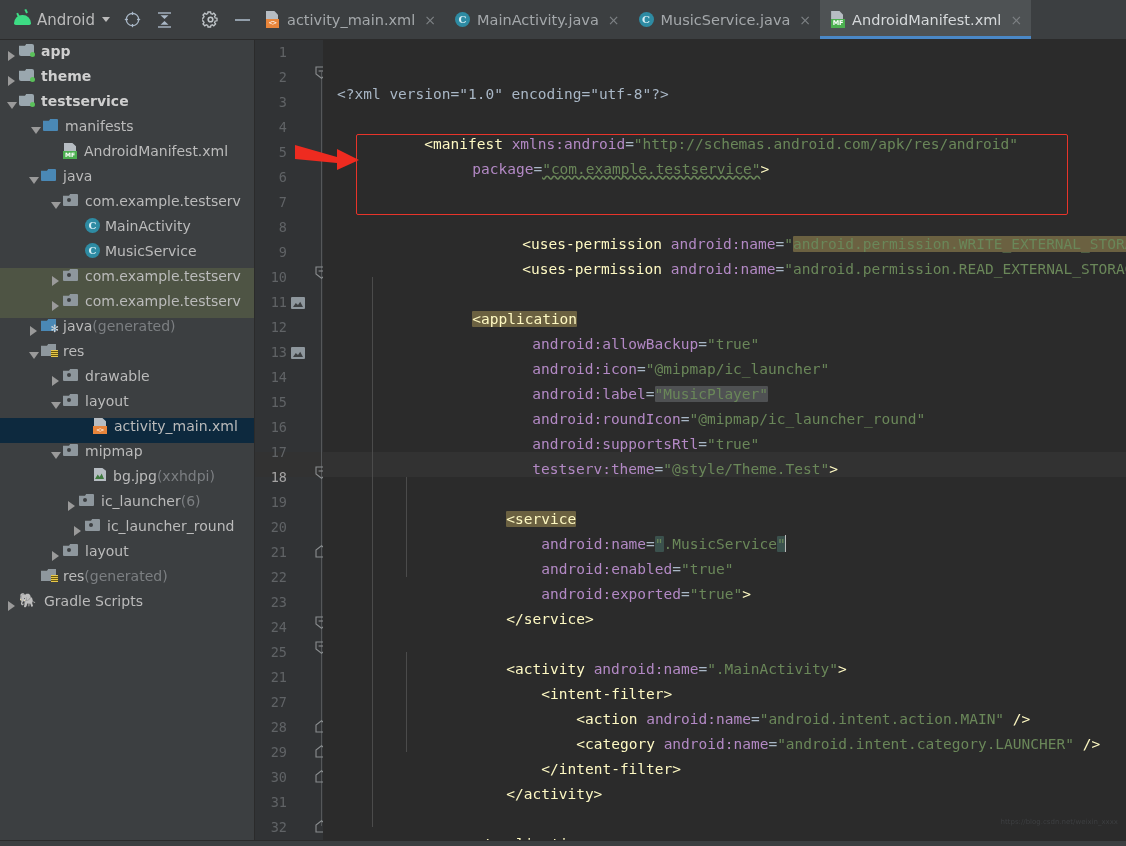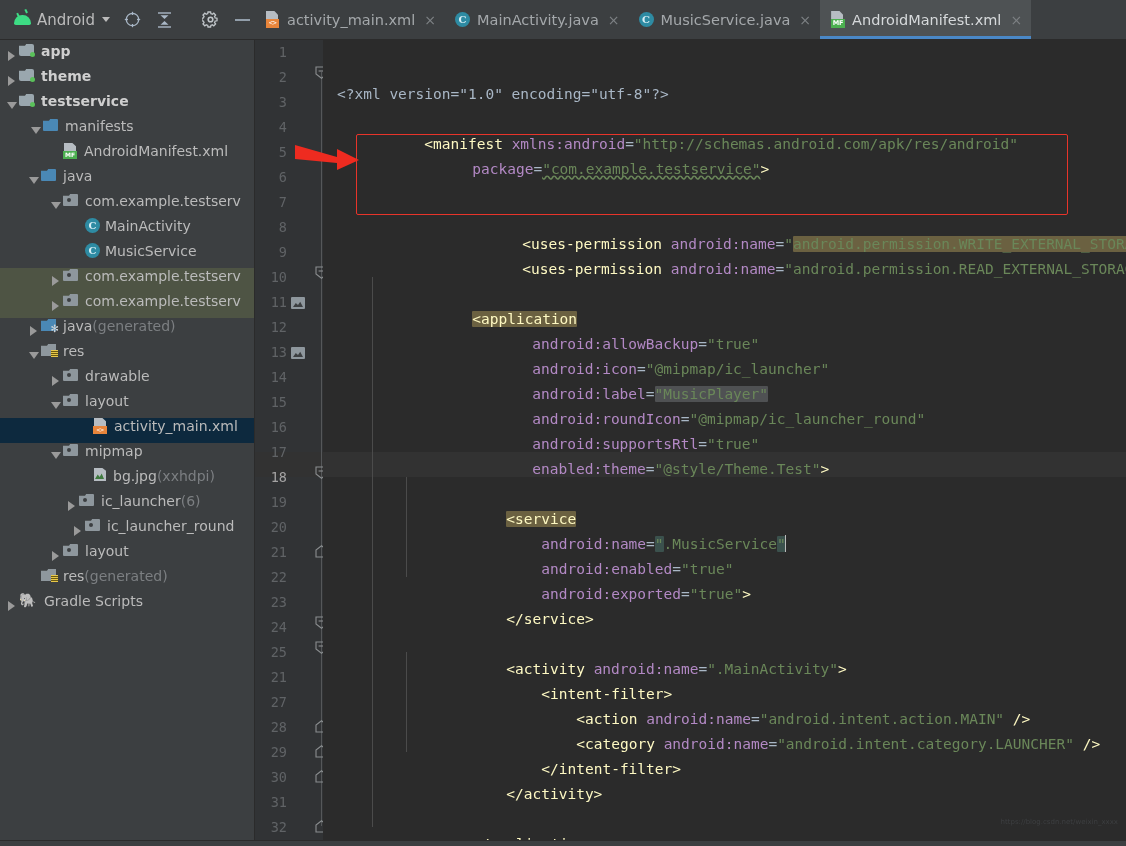--- a/index.html
+++ b/index.html
@@ -727,21 +727,21 @@
         <div class="ln" style="top:317px;left:122px">
           <span class="a">android:label</span><span class="pi">=</span><span class="v hl-gray">"MusicPlayer"</span>
         </div>
         <div class="ln" style="top:342px;left:122px">
           <span class="a">android:roundIcon</span><span class="pi">=</span><span class="v">"@mipmap/ic_launcher_round"</span>
         </div>
         <div class="ln" style="top:367px;left:122px">
           <span class="a">android:supportsRtl</span><span class="pi">=</span><span class="v">"true"</span>
         </div>
         <div class="ln" style="top:392px;left:122px">
-          <span class="a">enabled:theme</span><span class="pi">=</span><span class="v">"@style/Theme.Test"</span><span class="t">&gt;</span>
+          <span class="a">testserv:theme</span><span class="pi">=</span><span class="v">"@style/Theme.Test"</span><span class="t">&gt;</span>
         </div>
 
         <div class="ln" style="top:442px;left:96px">
           <span class="t hl-khaki">&lt;service</span>
         </div>
         <div class="ln" style="top:467px;left:131px">
           <span class="a">android:name</span><span class="pi">=</span><span class="v hl-teal">"</span><span class="v">.MusicService</span><span class="v hl-teal">"</span><span class="caret"></span>
         </div>
         <div class="ln" style="top:492px;left:131px">
           <span class="a">android:enabled</span><span class="pi">=</span><span class="v">"true"</span>

